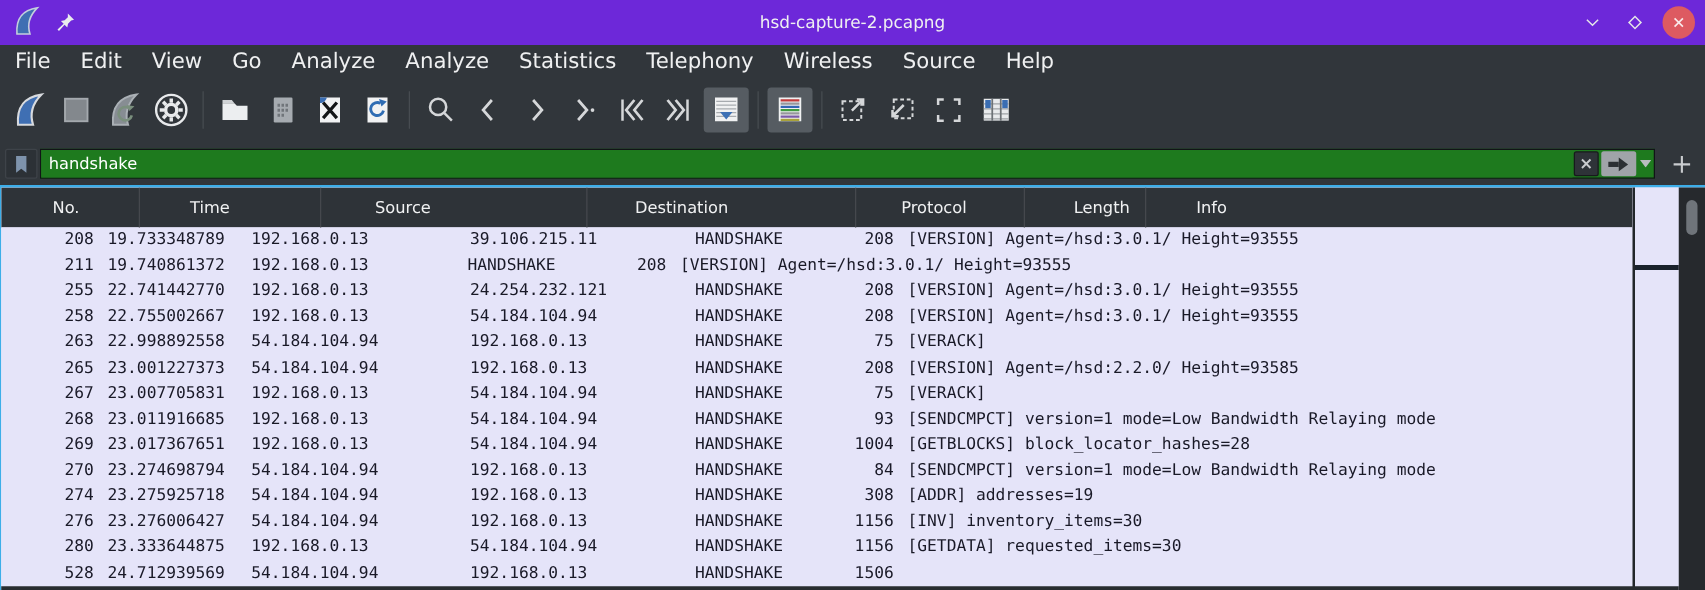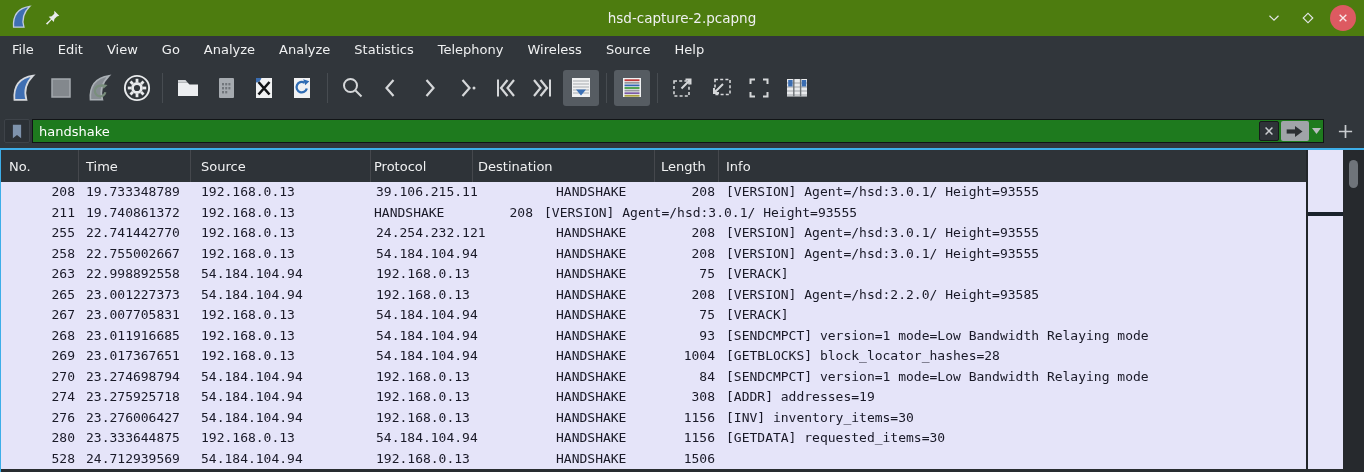--- a/index.html
+++ b/index.html
@@ -1,30 +1,30 @@
 <!DOCTYPE html>
 <html><head>
 <meta charset="utf-8">
 <style>
   * { margin:0; padding:0; box-sizing:border-box; }
   html,body { width:1364px; height:472px; overflow:hidden; }
   body { font-family:"DejaVu Sans","Liberation Sans",sans-serif; background:#31363b; position:relative; }
 
   
-  .titlebar { position:absolute; left:0; top:0; width:1364px; height:36px; background:#4d7c0f; }
+  .titlebar { position:absolute; left:0; top:0; width:1364px; height:36px; background:#6d28d9; }
   .tb-icons { position:absolute; left:8px; top:4px; display:flex; align-items:center; gap:10px; }
   .win-title { position:absolute; left:0; right:0; top:0; height:36px; display:flex; align-items:center; justify-content:center;
                color:#eff0f1; font-size:13.5px; }
   .win-controls { position:absolute; right:8px; top:0; height:36px; display:flex; align-items:center; gap:10px; }
   .wc-btn { width:24px; height:24px; display:flex; align-items:center; justify-content:center; cursor:default; }
   .wc-close { width:26px; height:26px; border-radius:50%; background:#dd5a61; display:flex; align-items:center; justify-content:center; }
 
   
   .menubar { position:absolute; left:0; top:36px; width:1364px; height:26px; display:flex; align-items:center; padding-left:2px; }
-  .menu-item { color:#eff0f1; font-size:13px; padding:3px 10px; margin-right:4px; border-radius:2px; }
+  .menu-item { color:#eff0f1; font-size:17px; padding:3px 10px; margin-right:4px; border-radius:2px; }
 
   
   .toolbar { position:absolute; left:0; top:62px; width:1364px; height:52px; display:flex; align-items:center; padding-left:4px; }
   .t-btn { width:36px; height:36px; margin:0 1px; display:flex; align-items:center; justify-content:center; border-radius:3px; }
   .t-btn.toggled { background:#565c62; }
   .t-sep { width:1px; height:30px; background:#474c51; margin:0 6px; }
 
   
   .filterbar { position:absolute; left:0; top:114px; width:1364px; height:34px; display:flex; align-items:center; padding:0 6px 0 4px; }
   .bm-btn { width:26px; height:24px; background:#2c3136; border:1px solid #3e4349; border-radius:2px;
@@ -35,21 +35,21 @@
   .f-clear { width:20px; display:flex; align-items:center; justify-content:center; background:#2e3338; border:1px solid #17191c; margin:1px; border-radius:2px; }
   .f-apply { width:28px; display:flex; align-items:center; justify-content:center; background:#a0a4a8; border-radius:2px; margin:1px 0 1px 1px; }
   .f-caret { width:14px; display:flex; align-items:center; justify-content:center; background:transparent; }
   .f-add { width:26px; height:24px; display:flex; align-items:center; justify-content:center; margin-left:8px; }
 
   
   .pane { position:absolute; left:0; top:148px; width:1364px; height:324px;
           border-top:2px solid #3daee9; border-left:1px solid #3daee9; background:#e5e4f9; }
   .list-area { position:absolute; left:0; top:0; width:1305px; height:322px; overflow:hidden; }
   .phead { display:flex; height:32px; background:#2e3338; color:#f0f1f2; font-size:13px; align-items:stretch; }
-  .ph-cell { display:flex; align-items:center; border-right:1px solid #45484d; overflow:hidden; white-space:nowrap; }
+  .ph-cell { display:flex; align-items:center; border-right:1px solid #45484d; overflow:hidden; white-space:nowrap;margin-left:33px; }
   .rows { background:#e5e4f9; }
   .prow { display:flex; height:20.5px; line-height:20.5px; background:#e5e4f9; color:#191927;
           font-family:"DejaVu Sans Mono","Liberation Mono",monospace; font-size:13px; white-space:pre; }
   .pcell { overflow:hidden; }
   .col-no    { width:78px;  text-align:right; padding-right:4px; }
   .col-time  { width:112px; padding-left:7px; }
   .col-src   { width:180px; padding-left:10px; }
   .col-dst   { width:182px; padding-left:5px; }
   .col-proto { width:102px; padding-left:3px; }
   .col-len   { width:64px;  text-align:right; padding-right:4px; }
@@ -315,22 +315,22 @@
       </svg>
   </span>
 </div>
 
 <div class="pane">
   <div class="list-area">
     <div class="phead">
       <div class="ph-cell col-no">No.</div>
       <div class="ph-cell col-time">Time</div>
       <div class="ph-cell col-src">Source</div>
+      <div class="ph-cell col-dst">Destination</div>
       <div class="ph-cell col-proto">Protocol</div>
-      <div class="ph-cell col-dst">Destination</div>
       <div class="ph-cell col-len">Length</div>
       <div class="ph-cell col-info" style="border-right:none;">Info</div>
     </div>
     <div class="rows">
   <div class="prow">
     <div class="pcell col-no">208</div>
     <div class="pcell col-time">19.733348789</div>
     <div class="pcell col-src">192.168.0.13</div>
     <div class="pcell col-dst">39.106.215.11</div>
     <div class="pcell col-proto">HANDSHAKE</div>

